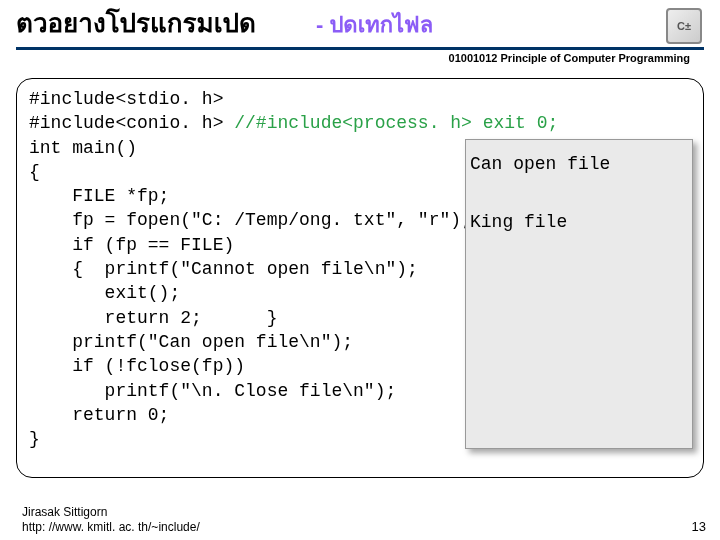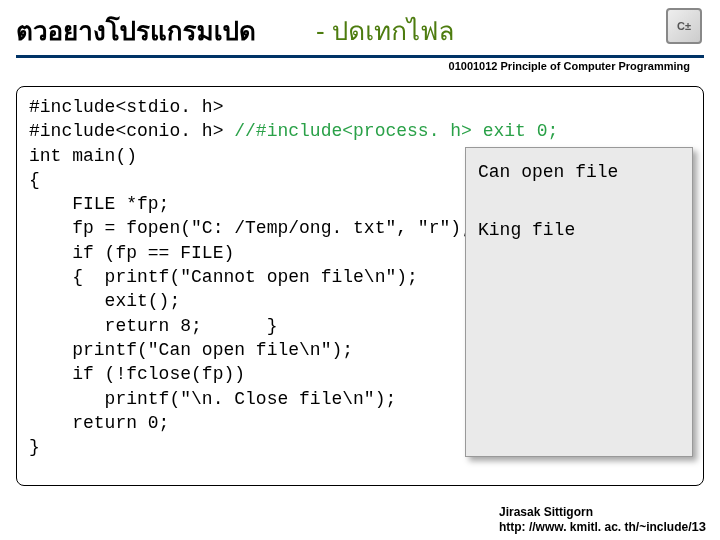--- a/index.html
+++ b/index.html
@@ -6,36 +6,36 @@
   body {
     width: 720px;
     height: 540px;
     background: #ffffff;
     font-family: "Tahoma", Arial, sans-serif;
     position: relative;
     overflow: hidden;
   }
   .header {
     position: relative;
-    padding: 10px 16px 2px 16px;
+    padding: 2px 16px 2px 16px;
   }
   .title-row {
     display: flex;
     align-items: baseline;
   }
   .title-left {
     font-size: 26px;
     font-weight: bold;
     color: #000;
     margin-right: 60px;
   }
   .title-right {
-    font-size: 26px;
-    font-weight: normal;
-    color: #4d7c0f;
+    font-size: 22px;
+    font-weight: bold;
+    color: #8b5cf6;
   }
   .logo {
     position: absolute;
     right: 18px;
     top: 8px;
     width: 36px;
     height: 36px;
     border: 2px solid #888;
     border-radius: 4px;
     background: linear-gradient(135deg, #eee 0%, #ccc 100%);
@@ -54,55 +54,54 @@
   .course {
     text-align: right;
     font-size: 11px;
     font-weight: bold;
     color: #000;
     padding: 2px 14px 0 0;
   }
   .code-box {
     margin: 12px 16px 0 16px;
     border: 1.5px solid #000;
-    border-radius: 8px;
+    border-radius: 16px;
     padding: 8px 12px;
     position: relative;
     font-family: "Courier New", monospace;
     font-size: 18px;
     line-height: 1.35;
     height: 400px;
   }
   .code-line { white-space: pre; }
   .comment { color: #2aa148; text-align: right; }
   .output-box {
     position: absolute;
     right: 10px;
     top: 60px;
     width: 228px;
     height: 310px;
     background: #eaeaea;
     border: 1px solid #999;
     box-shadow: 4px 4px 6px rgba(0,0,0,0.35);
-    padding: 10px 12px;
+    padding: 10px 4px;
     font-family: "Courier New", monospace;
     font-size: 18px;
     line-height: 1.6;
   }
   .footer {
     position: absolute;
     bottom: 4px;
     left: 8px;
     right: 0;
     padding: 0 14px;
     display: flex;
-    justify-content: flex-end;
+    justify-content: space-between;
     align-items: flex-end;
     font-size: 12px;
-    font-weight: bold;
   }
   .footer-left { line-height: 1.3; }
   .footer-right { text-align: right; line-height: 1.3; }
   .pagenum { font-size: 13px; }
 </style>
 </head>
 <body>
 
 <div class="header">
   <div class="title-row">
@@ -119,21 +118,21 @@
 <div class="code-box">
   <div class="code-line">#include&lt;stdio. h&gt;</div>
   <div class="code-line"><span>#include&lt;conio. h&gt; </span><span class="comment">//#include&lt;process. h&gt; exit 0;</span></div>
   <div class="code-line">int main()</div>
   <div class="code-line">{</div>
   <div class="code-line">    FILE *fp;</div>
   <div class="code-line">    fp = fopen("C: /Temp/ong. txt", "r");</div>
   <div class="code-line">    if (fp == FILE)</div>
   <div class="code-line">    {  printf("Cannot open file\n");</div>
   <div class="code-line">       exit();</div>
-  <div class="code-line">       return 8;      }</div>
+  <div class="code-line">       return 2;      }</div>
   <div class="code-line">    printf("Can open file\n");</div>
   <div class="code-line">    if (!fclose(fp))</div>
   <div class="code-line">       printf("\n. Close file\n");</div>
   <div class="code-line">    return 0;</div>
   <div class="code-line">}</div>
 
   <div class="output-box">
     <div>Can open file</div>
     <br>
     <div>King file</div>

